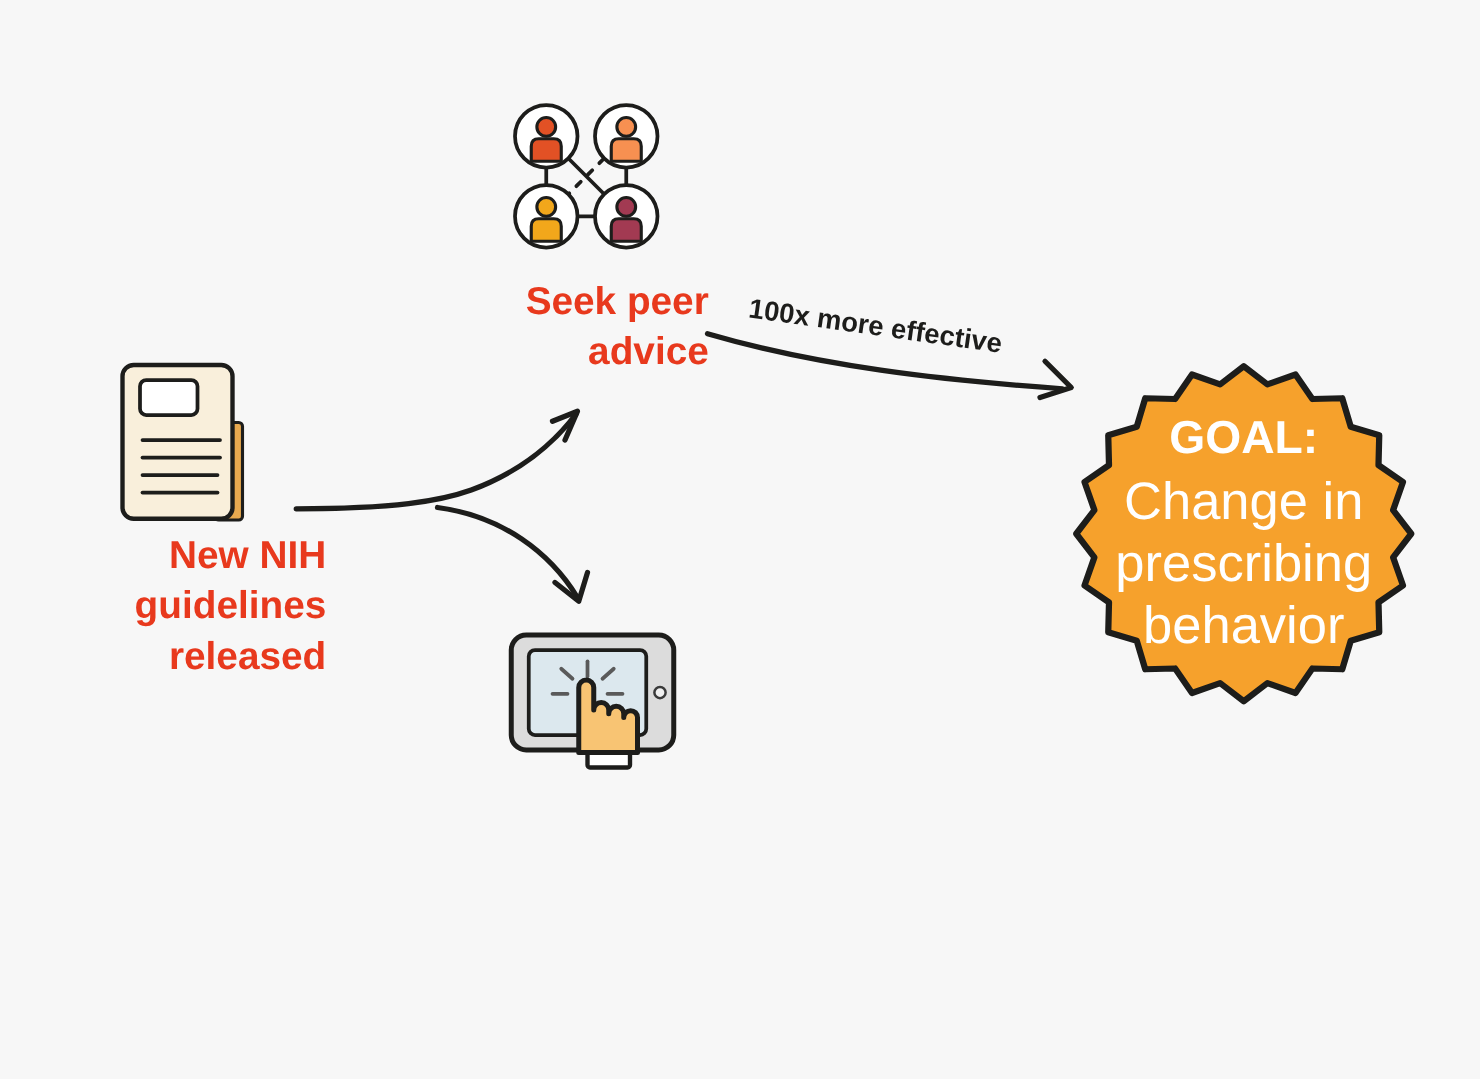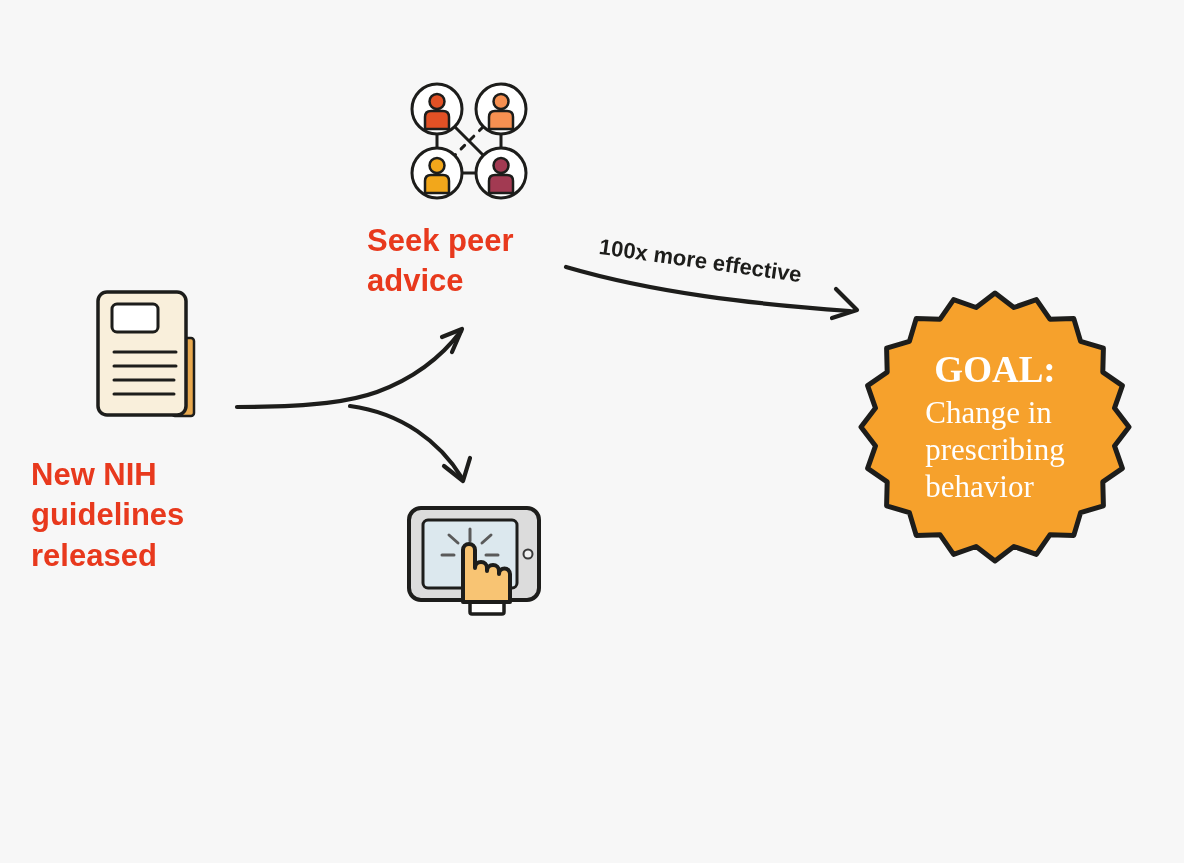--- a/index.html
+++ b/index.html
@@ -26,21 +26,21 @@
   .arrows-overlay path {
     fill: none;
     stroke: var(--arrow-black);
     stroke-width: 4.2;
     stroke-linecap: round;
     stroke-linejoin: round;
   }
   .node-icon { position: absolute; }
   .node-label {
     position: absolute;
-    text-align: left;
+    text-align: right;
     font-weight: 700;
     font-size: 31px;
     line-height: 1.3;
     color: var(--label-red);
     white-space: pre-line;
   }
   .arrow-label {
     position: absolute;
     left: 601px;
     top: 234px;
@@ -59,30 +59,30 @@
     height: 284px;
   }
   .goal-badge svg { position: absolute; inset: 0; }
   .goal-text {
     position: absolute;
     inset: 0;
     display: flex;
     flex-direction: column;
     align-items: center;
     justify-content: center;
+    text-align: center;
     color: var(--goal-text);
-    font-family: Liberation Serif, serif;
   }
   .goal-title {
     font-weight: 700;
     font-size: 37px;
     line-height: 1.15;
   }
   .goal-subtitle {
-    font-size: 31px;
+    font-size: 42px;
     line-height: 1.18;
     white-space: pre-line;
     margin-top: 4px;
   }
   .icon-stroke { stroke: var(--arrow-black); stroke-linecap: round; stroke-linejoin: round; }
 </style>
 </head>
 <body>
 
 <div class="canvas">
@@ -102,21 +102,21 @@
     <rect x="78" y="50" width="22" height="78" rx="3" class="icon-stroke" stroke-width="2.5" fill="#e8a94f"></rect>
     <rect x="4" y="4" width="88" height="123" rx="9" class="icon-stroke" stroke-width="3.5" fill="#f9efdb"></rect>
     <rect x="18" y="16" width="46" height="28" rx="5" class="icon-stroke" stroke-width="3" fill="#ffffff"></rect>
     <g class="icon-stroke" stroke-width="3">
       <line x1="20" y1="64" x2="82" y2="64"></line>
       <line x1="20" y1="78" x2="82" y2="78"></line>
       <line x1="20" y1="92" x2="80" y2="92"></line>
       <line x1="20" y1="106" x2="80" y2="106"></line>
     </g>
   </svg>
-  <div class="node-label" style="left:31px; top:455px; width:230px;">New NIH
+  <div class="node-label" style="left:31px; top:424px; width:230px;">New NIH
 guidelines
 released</div>
 
   <svg class="node-icon" style="left:404px; top:80px;" width="130" height="122" viewBox="0 0 130 122">
     <g class="icon-stroke" stroke-width="3" fill="none">
       <line x1="33" y1="54" x2="33" y2="68"></line>
       <line x1="97" y1="54" x2="97" y2="68"></line>
       <line x1="58" y1="93" x2="72" y2="93"></line>
       <line x1="51" y1="47" x2="79" y2="75"></line>
       <line x1="79" y1="47" x2="51" y2="75" stroke-dasharray="5 8"></line>

